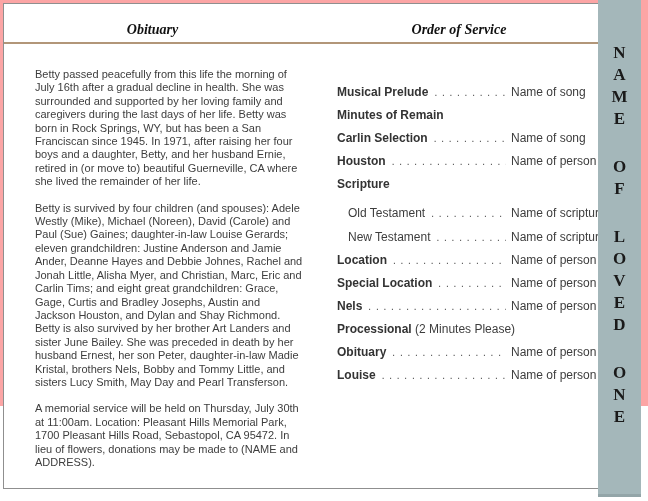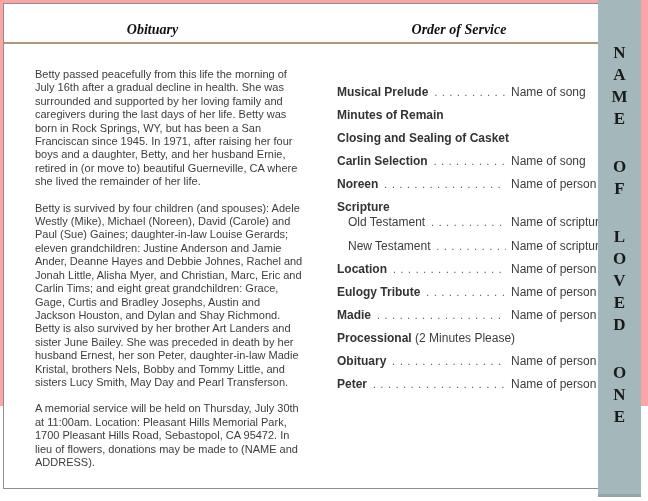--- a/index.html
+++ b/index.html
@@ -42,21 +42,21 @@
     position:absolute;left:35px;top:68px;width:268px;
     font-size:11px;line-height:13.4px;color:var(--text);
   }
   .para{margin:0 0 13px 0;}
   
   .svc-col{
     position:absolute;left:337px;top:86px;width:264px;
     font-size:12px;line-height:13px;color:var(--text);
   }
   .svc-row{display:flex;align-items:baseline;margin-bottom:10px;}
-  .svc-row.heading{margin-bottom:2px;}
+  .svc-row.heading{margin-bottom:16px;}
   .svc-row.sub{margin-bottom:11px;padding-left:11px;}
   .svc-row.sub.last{margin-bottom:10px;}
   .svc-label{font-weight:bold;white-space:nowrap;color:#333;}
   .svc-row.sub .svc-label{font-weight:normal;color:var(--text);}
   .svc-suffix{font-weight:normal;white-space:nowrap;}
   .dots{
     flex:1;overflow:hidden;white-space:nowrap;
     margin:0 5px 0 6px;color:#4a4a4a;font-size:10px;letter-spacing:1px;
   }
   .dots::after{
@@ -97,29 +97,26 @@
   <div class="svc-col">
       <div class="svc-row">
         <span class="svc-label">Musical Prelude</span>
         <span class="dots"></span>
         <span class="svc-value">Name of song</span>
       </div>
       <div class="svc-row">
         <span class="svc-label">Minutes of Remain</span>
       </div>
       <div class="svc-row">
-        <span class="svc-label">Closing and Sealing of Casket</span>
-      </div>
-      <div class="svc-row">
         <span class="svc-label">Carlin Selection</span>
         <span class="dots"></span>
         <span class="svc-value">Name of song</span>
       </div>
       <div class="svc-row">
-        <span class="svc-label">Noreen</span>
+        <span class="svc-label">Houston</span>
         <span class="dots"></span>
         <span class="svc-value">Name of person</span>
       </div>
       <div class="svc-row heading">
         <span class="svc-label">Scripture</span>
       </div>
       <div class="svc-row sub">
         <span class="svc-label">Old Testament</span>
         <span class="dots"></span>
         <span class="svc-value">Name of scripture</span>
@@ -128,40 +125,40 @@
         <span class="svc-label">New Testament</span>
         <span class="dots"></span>
         <span class="svc-value">Name of scripture</span>
       </div>
       <div class="svc-row">
         <span class="svc-label">Location</span>
         <span class="dots"></span>
         <span class="svc-value">Name of person</span>
       </div>
       <div class="svc-row">
-        <span class="svc-label">Eulogy Tribute</span>
+        <span class="svc-label">Special Location</span>
         <span class="dots"></span>
         <span class="svc-value">Name of person</span>
       </div>
       <div class="svc-row">
-        <span class="svc-label">Madie</span>
+        <span class="svc-label">Nels</span>
         <span class="dots"></span>
         <span class="svc-value">Name of person</span>
       </div>
       <div class="svc-row">
         <span class="svc-label">Processional</span>
         <span class="svc-suffix">&nbsp;(2 Minutes Please)</span>
       </div>
       <div class="svc-row">
         <span class="svc-label">Obituary</span>
         <span class="dots"></span>
         <span class="svc-value">Name of person</span>
       </div>
       <div class="svc-row">
-        <span class="svc-label">Peter</span>
+        <span class="svc-label">Louise</span>
         <span class="dots"></span>
         <span class="svc-value">Name of person</span>
       </div>
     </div>
 
   <div class="sidebar">
       <div class="ltr">N</div>
       <div class="ltr">A</div>
       <div class="ltr">M</div>
       <div class="ltr">E</div>

